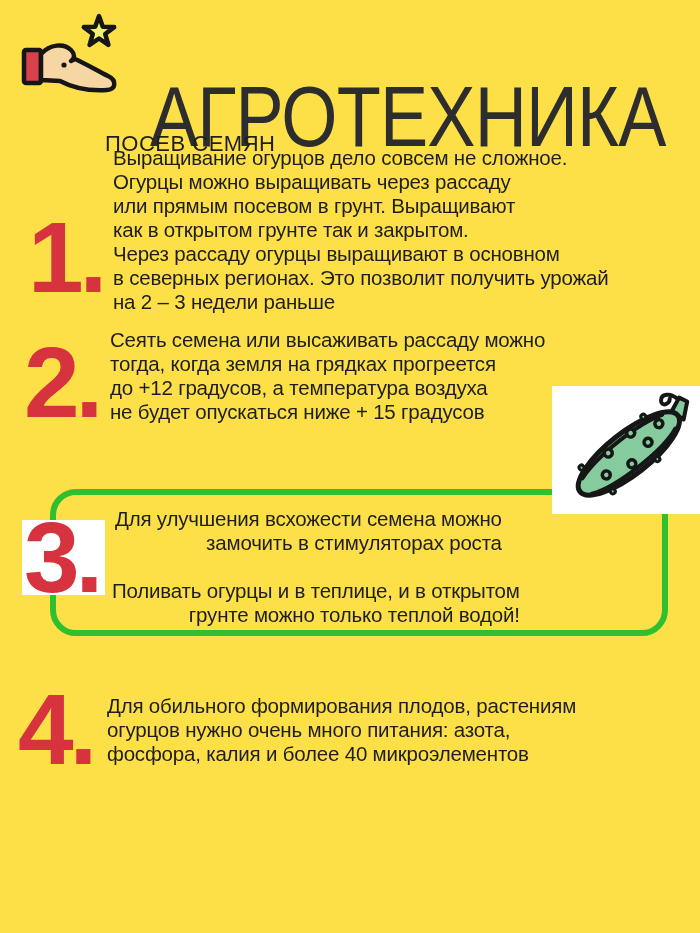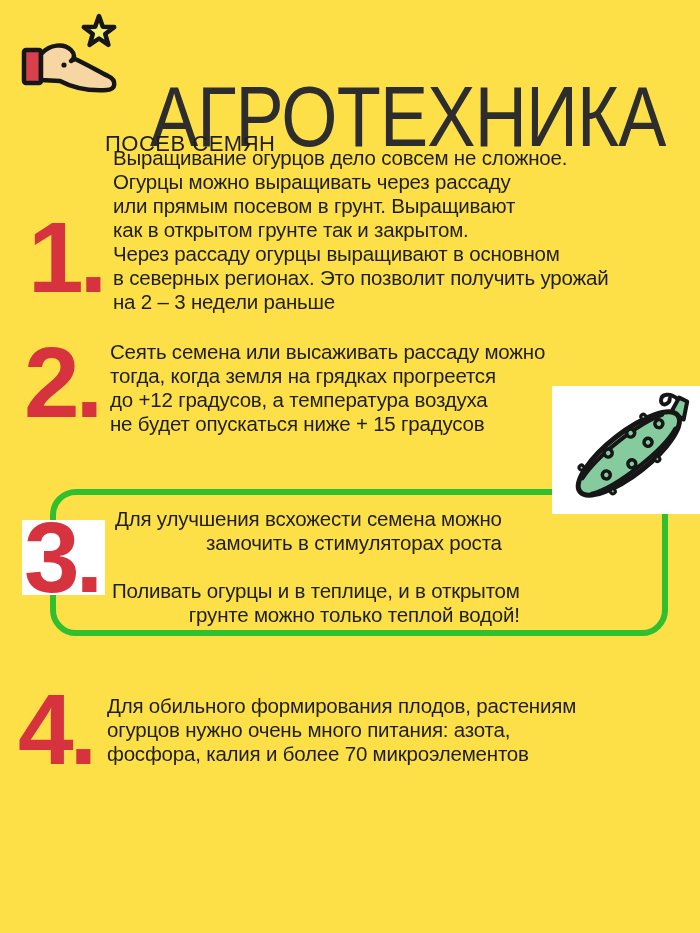--- a/index.html
+++ b/index.html
@@ -67,21 +67,21 @@
   <h2 class="h2" style="left:105px;top:114px">ПОСЕВ СЕМЯН</h2>
   <p class="body" style="left:105px;top:138px;margin:8px">Выращивание огурцов дело совсем не сложное.
 Огурцы можно выращивать через рассаду
 или прямым посевом в грунт. Выращивают
 как в открытом грунте так и закрытом.
 Через рассаду огурцы выращивают в основном
 в северных регионах. Это позволит получить урожай
 на 2 – 3 недели раньше</p>
 
   <div class="num" style="left:24px;top:345px">2.</div>
-  <p class="body" style="left:110px;top:340px;margin:0">Сеять семена или высаживать рассаду можно
+  <p class="body" style="left:110px;top:328px;margin:0">Сеять семена или высаживать рассаду можно
 тогда, когда земля на грядках прогреется
 до +12 градусов, а температура воздуха
 не будет опускаться ниже + 15 градусов</p>
 
   <div class="rec-box"></div>
 
   <div class="cucumber-patch">
     <svg class="cucumber-svg" viewBox="0 0 160 70">
       <g fill="none" stroke="#161616" stroke-width="5" stroke-linecap="round" stroke-linejoin="round">
         <path d="M136 28 L150 22 L154 30 L140 42 Z" fill="#85CB9D" stroke-width="4"></path>
@@ -105,15 +105,15 @@
 
   <div class="num num-bg" style="left:22px;top:520px">3.</div>
   <p class="body overbox" style="left:115px;top:507px;margin:0">Для улучшения всхожести семена можно
 замочить в стимуляторах роста</p>
   <p class="body overbox" style="left:104px;top:571px;margin:8px">Поливать огурцы и в теплице, и в открытом
 грунте можно только теплой водой!</p>
 
   <div class="num" style="left:18px;top:692px">4.</div>
   <p class="body" style="left:107px;top:694px;margin:0">Для обильного формирования плодов, растениям
 огурцов нужно очень много питания: азота,
-фосфора, калия и более 70 микроэлементов</p>
+фосфора, калия и более 40 микроэлементов</p>
 
 </div>
 
 </body></html>

